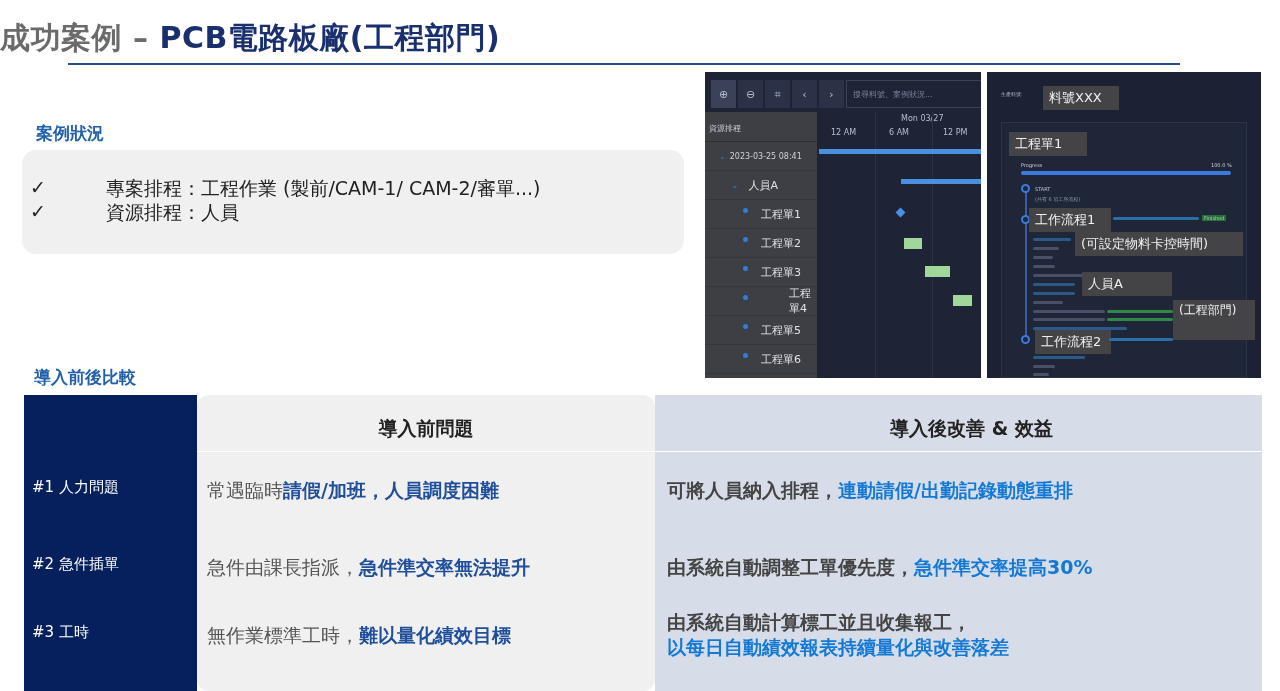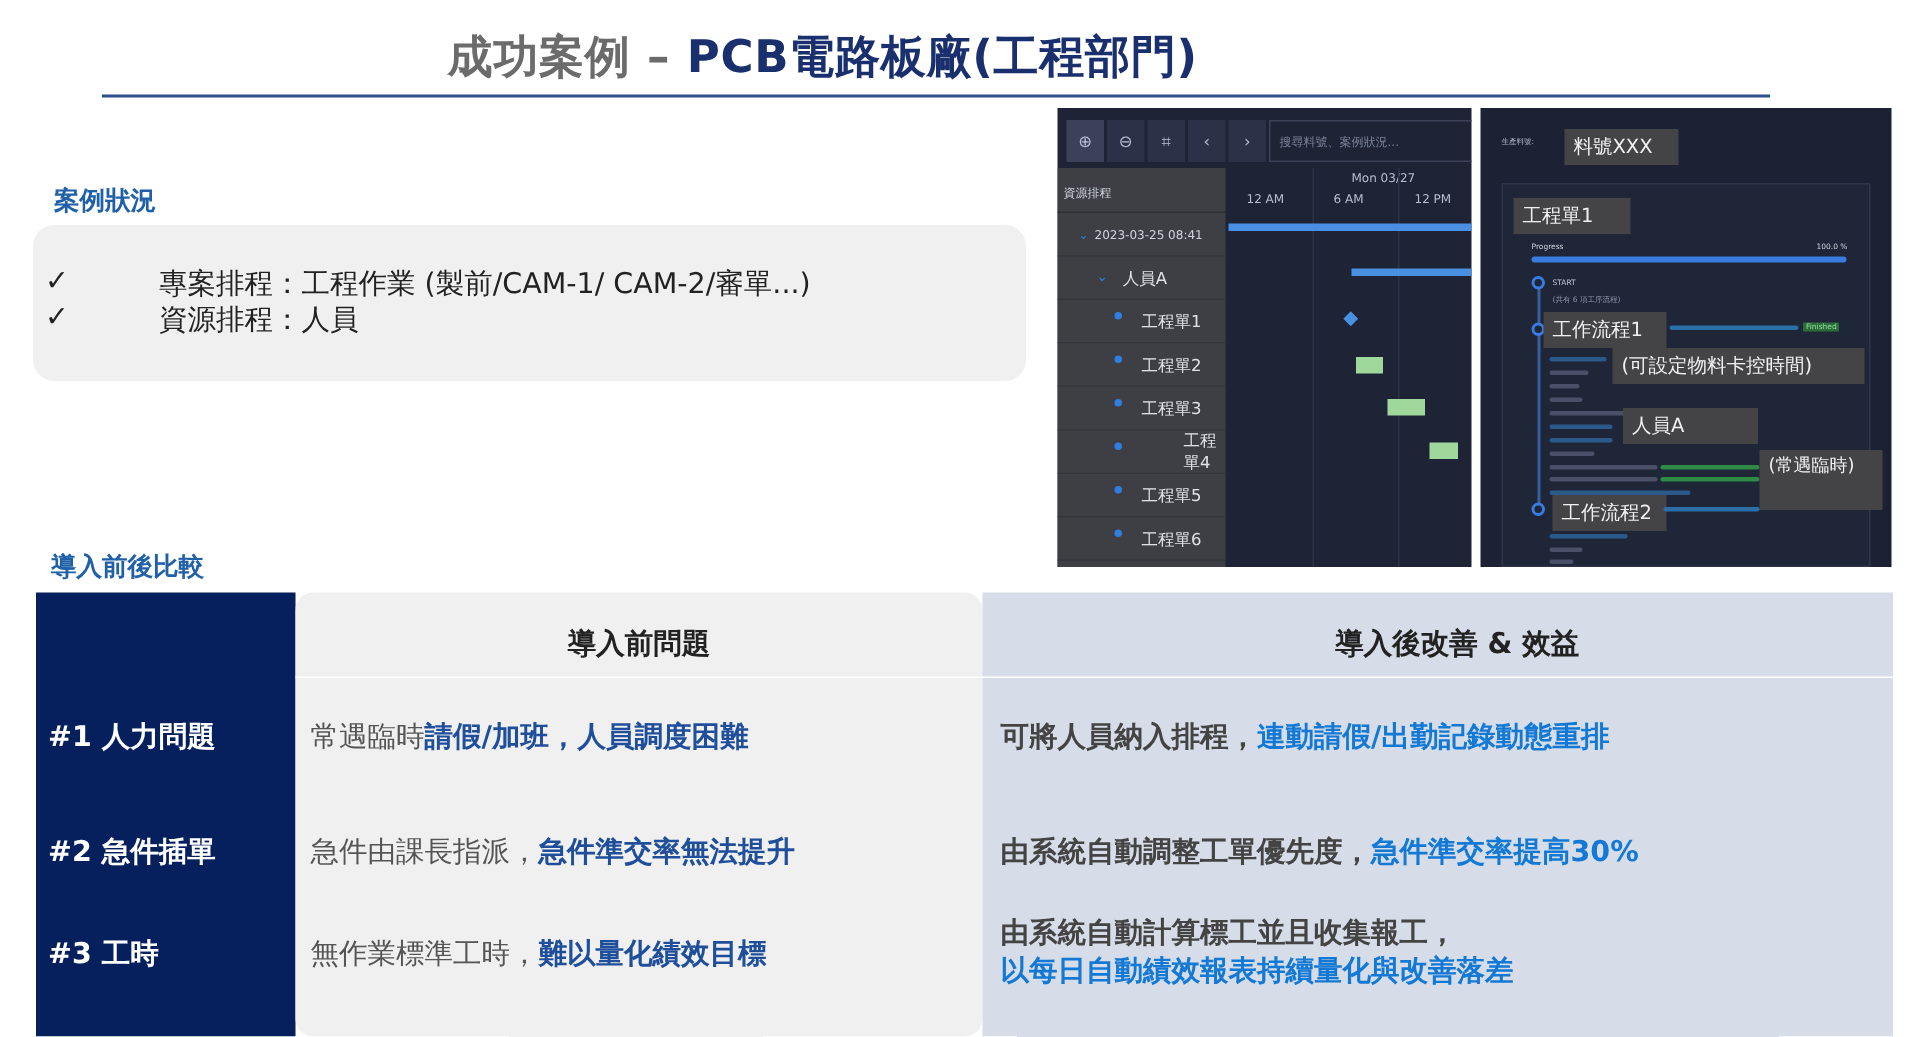--- a/index.html
+++ b/index.html
@@ -1,17 +1,17 @@
 <!DOCTYPE html>
 <html><head>
 <meta charset="utf-8">
 <style>
   * { box-sizing: border-box; margin: 0; padding: 0; }
   body { width: 1280px; height: 691px; background: #ffffff; font-family: "DejaVu Sans", "Liberation Sans", sans-serif; position: relative; overflow: hidden; }
-  .title { position: absolute; left: 0; width: 1097px; top: 18px; text-align: center; font-size: 30px; font-weight: bold; letter-spacing: 0.5px; }
+  .title { position: absolute; left: 0; width: 1097px; top: 18px; text-align: left; font-size: 30px; font-weight: bold; letter-spacing: 0.5px; }
   .title .gray { color: #6b6b6b; }
   .title .blue { color: #1a2f6e; }
   .title-rule { position: absolute; left: 68px; top: 63px; width: 1112px; height: 2px; background: #2b4f8a; }
   .section-h { position: absolute; font-size: 17px; font-weight: bold; color: #2060a8; }
   .case-box { position: absolute; left: 22px; top: 150px; width: 662px; height: 104px; background: #f0f0f0; border-radius: 14px; }
   .case-row { position: absolute; left: 30px; font-size: 19px; color: #222; display: flex; }
   .case-row .chk { width: 76px; }
   
   .gantt { position: absolute; left: 705px; top: 72px; width: 276px; height: 306px; background: #1e2436; overflow: hidden; }
   .g-toolbar { position: absolute; left: 6px; top: 8px; height: 28px; display: flex; gap: 2px; }
@@ -29,21 +29,21 @@
   .detail { position: absolute; left: 987px; top: 72px; width: 274px; height: 306px; background: #1c2233; overflow: hidden; }
   .d-inner { position: absolute; left: 14px; top: 50px; width: 246px; height: 256px; border: 1px solid #2d354a; background: #1f2638; }
   .label-box { position: absolute; background: #444447; color: #f0f0f0; font-size: 13px; padding: 3px 6px; }
   .d-tiny { position: absolute; font-size: 5px; color: #8d96ad; }
   .d-line { position: absolute; height: 4px; border-radius: 2px; }
   
   .tbl-left { position: absolute; left: 24px; top: 395px; width: 173px; height: 296px; background: #05205c; }
   .tbl-mid { position: absolute; left: 197px; top: 395px; width: 458px; height: 296px; background: #f0f0f0; border-radius: 12px 12px 12px 12px; }
   .tbl-right { position: absolute; left: 655px; top: 395px; width: 607px; height: 296px; background: #d6dde8; }
   .th { position: absolute; top: 416px; font-size: 19px; font-weight: bold; color: #222; text-align: center; }
-  .row-label { position: absolute; left: 32px; font-size: 19px; font-weight: bold; color: #ffffff; }
+  .row-label { position: absolute; left: 32px; font-size: 15px; font-weight: normal; color: #ffffff; }
   .cell { position: absolute; font-size: 19px; color: #555; }
   .cell b { color: #1f4e9a; }
   .cell.after { color: #444; font-weight: bold; }
   .cell.after .hl { color: #1479d4; }
 </style>
 </head>
 <body>
 
 <div class="title">
   <span class="gray">成功案例 – </span><span class="blue">PCB電路板廠(工程部門)</span>
@@ -148,21 +148,21 @@
   <div class="d-line" style="left:46px; top:202px; width:110px; background:#4a5068; height:3px;"></div>
   <div class="label-box" style="left:95px; top:200px; width:90px; height:24px;">人員A</div>
   <div class="d-line" style="left:46px; top:211px; width:42px; background:#2b5a8a; height:3px;"></div>
   <div class="d-line" style="left:46px; top:220px; width:42px; background:#2b5a8a; height:3px;"></div>
   <div class="d-line" style="left:46px; top:229px; width:30px; background:#4a5068; height:3px;"></div>
   <div class="d-line" style="left:46px; top:238px; width:72px; background:#4a5068; height:3px;"></div>
   <div class="d-line" style="left:120px; top:238px; width:66px; background:#2f8a46; height:3px;"></div>
   <div class="d-line" style="left:46px; top:246px; width:72px; background:#4a5068; height:3px;"></div>
   <div class="d-line" style="left:120px; top:246px; width:66px; background:#2f8a46; height:3px;"></div>
   <div class="d-line" style="left:46px; top:255px; width:94px; background:#2b5a8a; height:3px;"></div>
-  <div class="label-box" style="left:186px; top:228px; width:82px; height:40px; font-size:12px; line-height:14px;">(常遇臨時)</div>
+  <div class="label-box" style="left:186px; top:228px; width:82px; height:40px; font-size:12px; line-height:14px;">(工程部門)</div>
   <div style="position:absolute; left:34px; top:263px; width:9px; height:9px; border-radius:50%; border:2px solid #3a7be0; background:#1f2638;"></div>
   <div class="label-box" style="left:48px; top:258px; width:76px; height:24px;">工作流程2</div>
   <div class="d-line" style="left:122px; top:266px; width:64px; background:#2b6fa8; height:3px;"></div>
   <div class="d-line" style="left:46px; top:284px; width:52px; background:#2b5a8a; height:3px;"></div>
   <div class="d-line" style="left:46px; top:293px; width:22px; background:#4a5068; height:3px;"></div>
   <div class="d-line" style="left:46px; top:301px; width:16px; background:#4a5068; height:3px;"></div>
 </div>
 
 <div class="section-h" style="left:34px; top:366px;">導入前後比較</div>
 <div class="tbl-left"></div>

